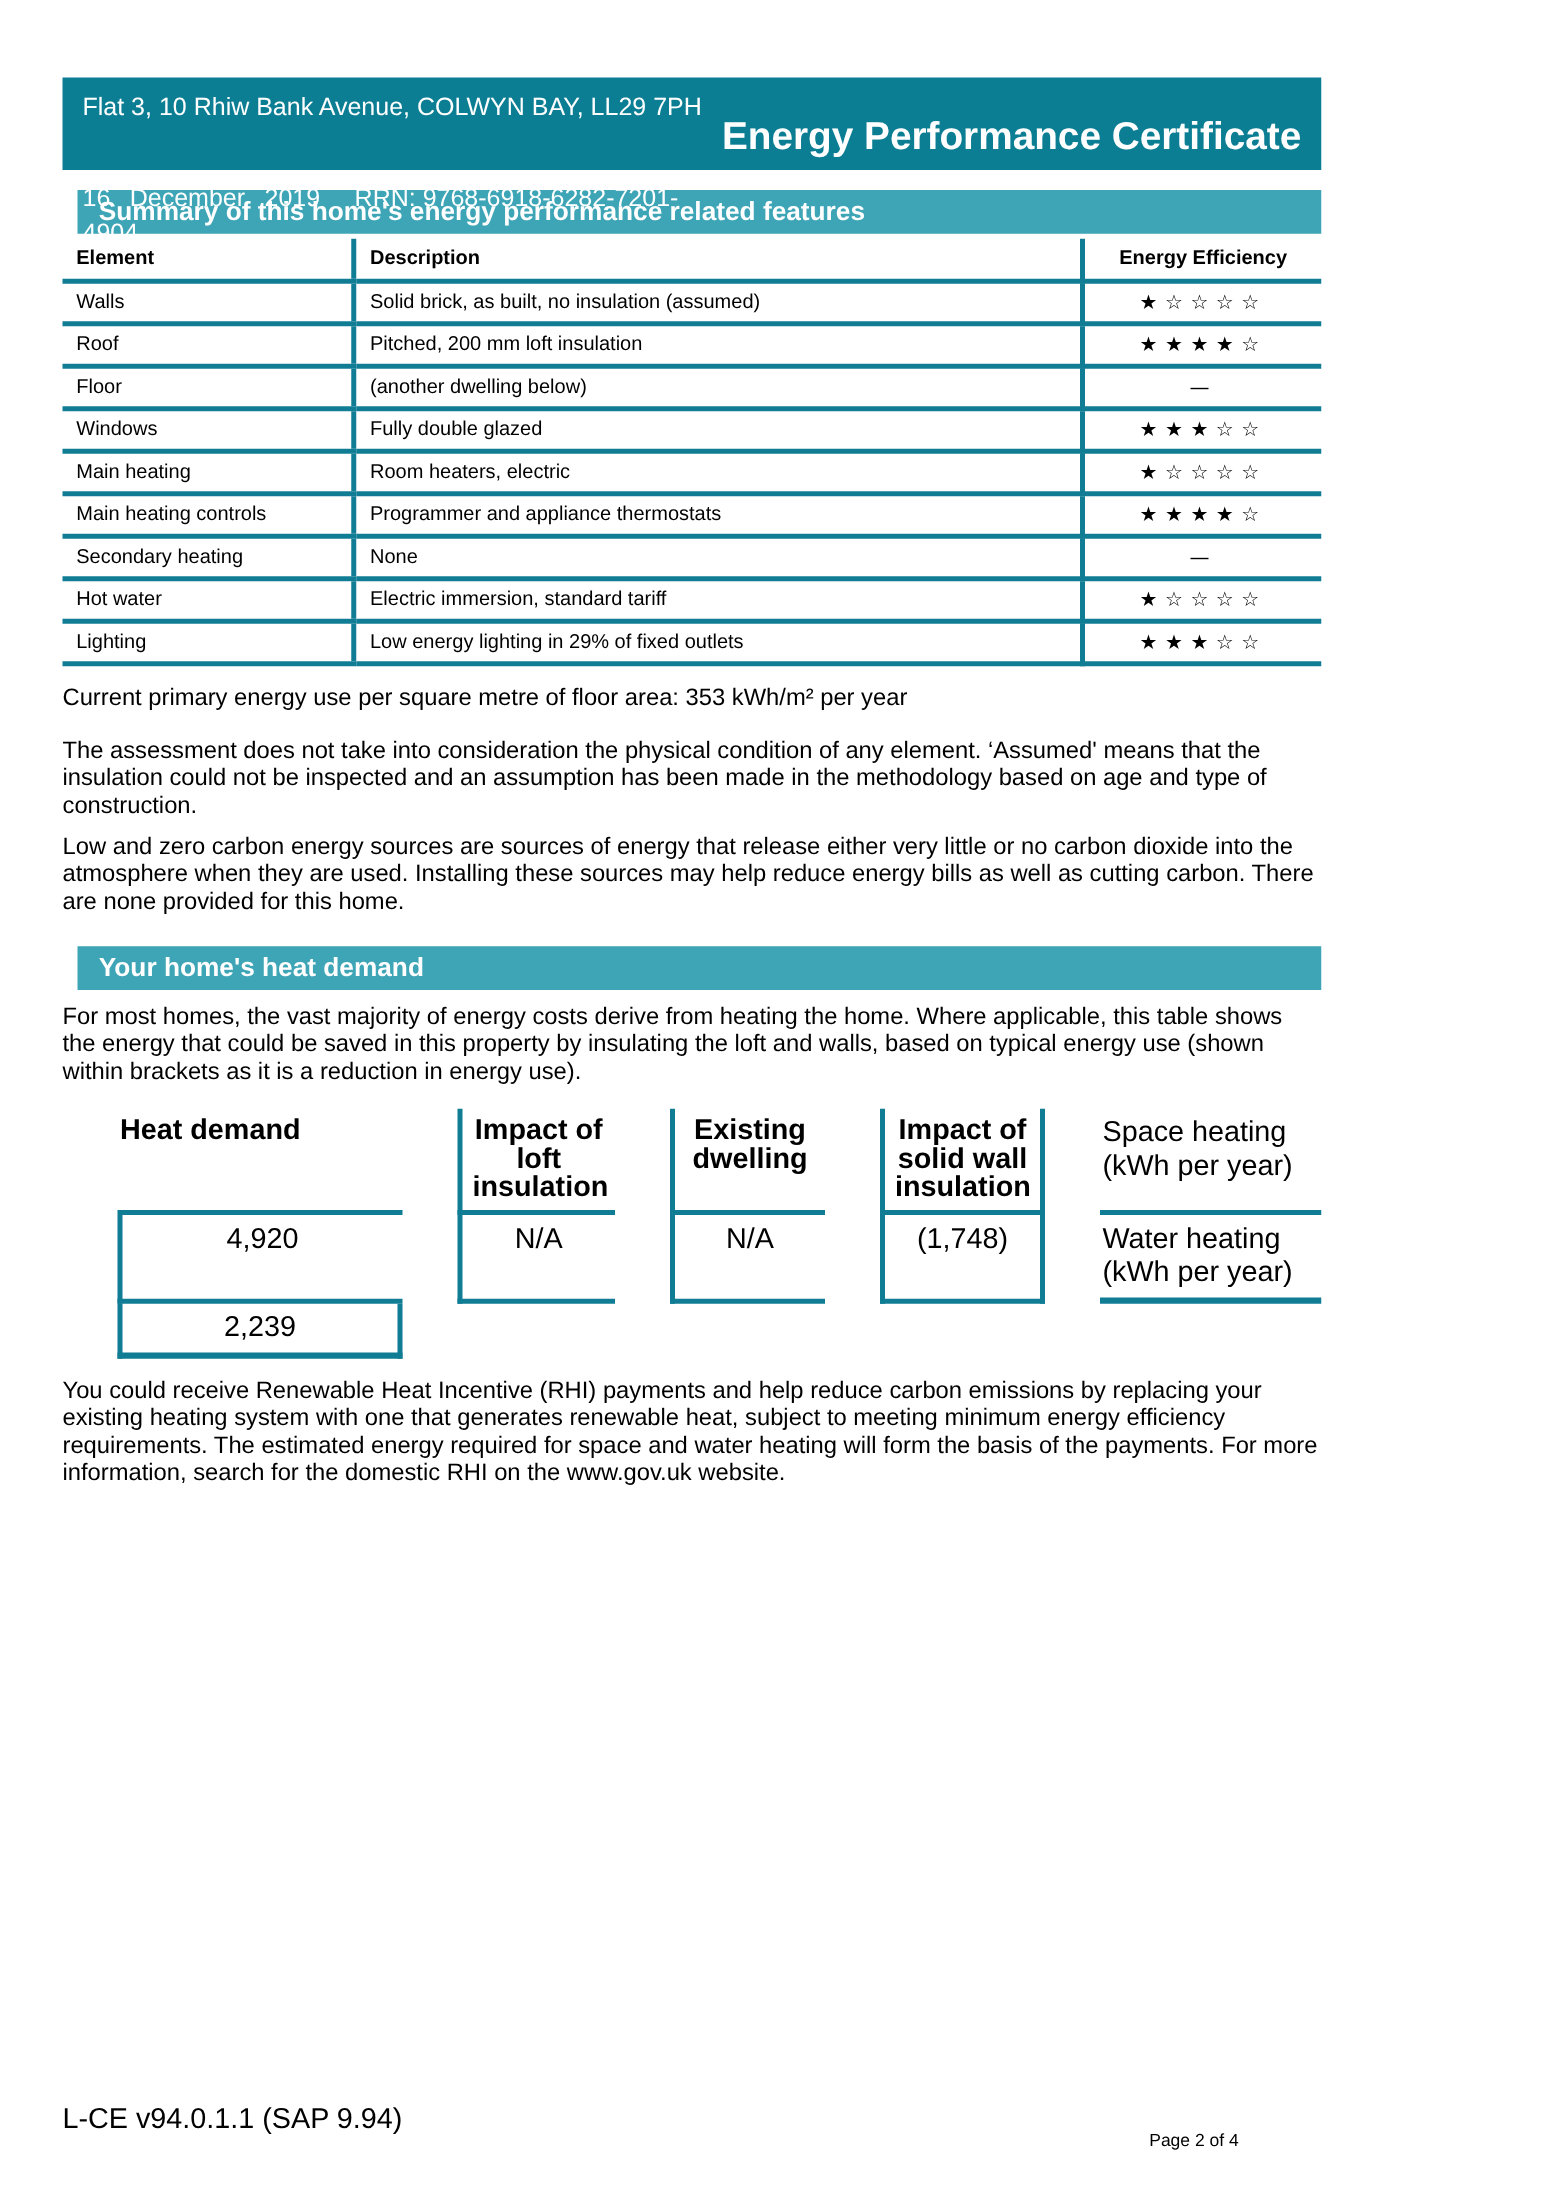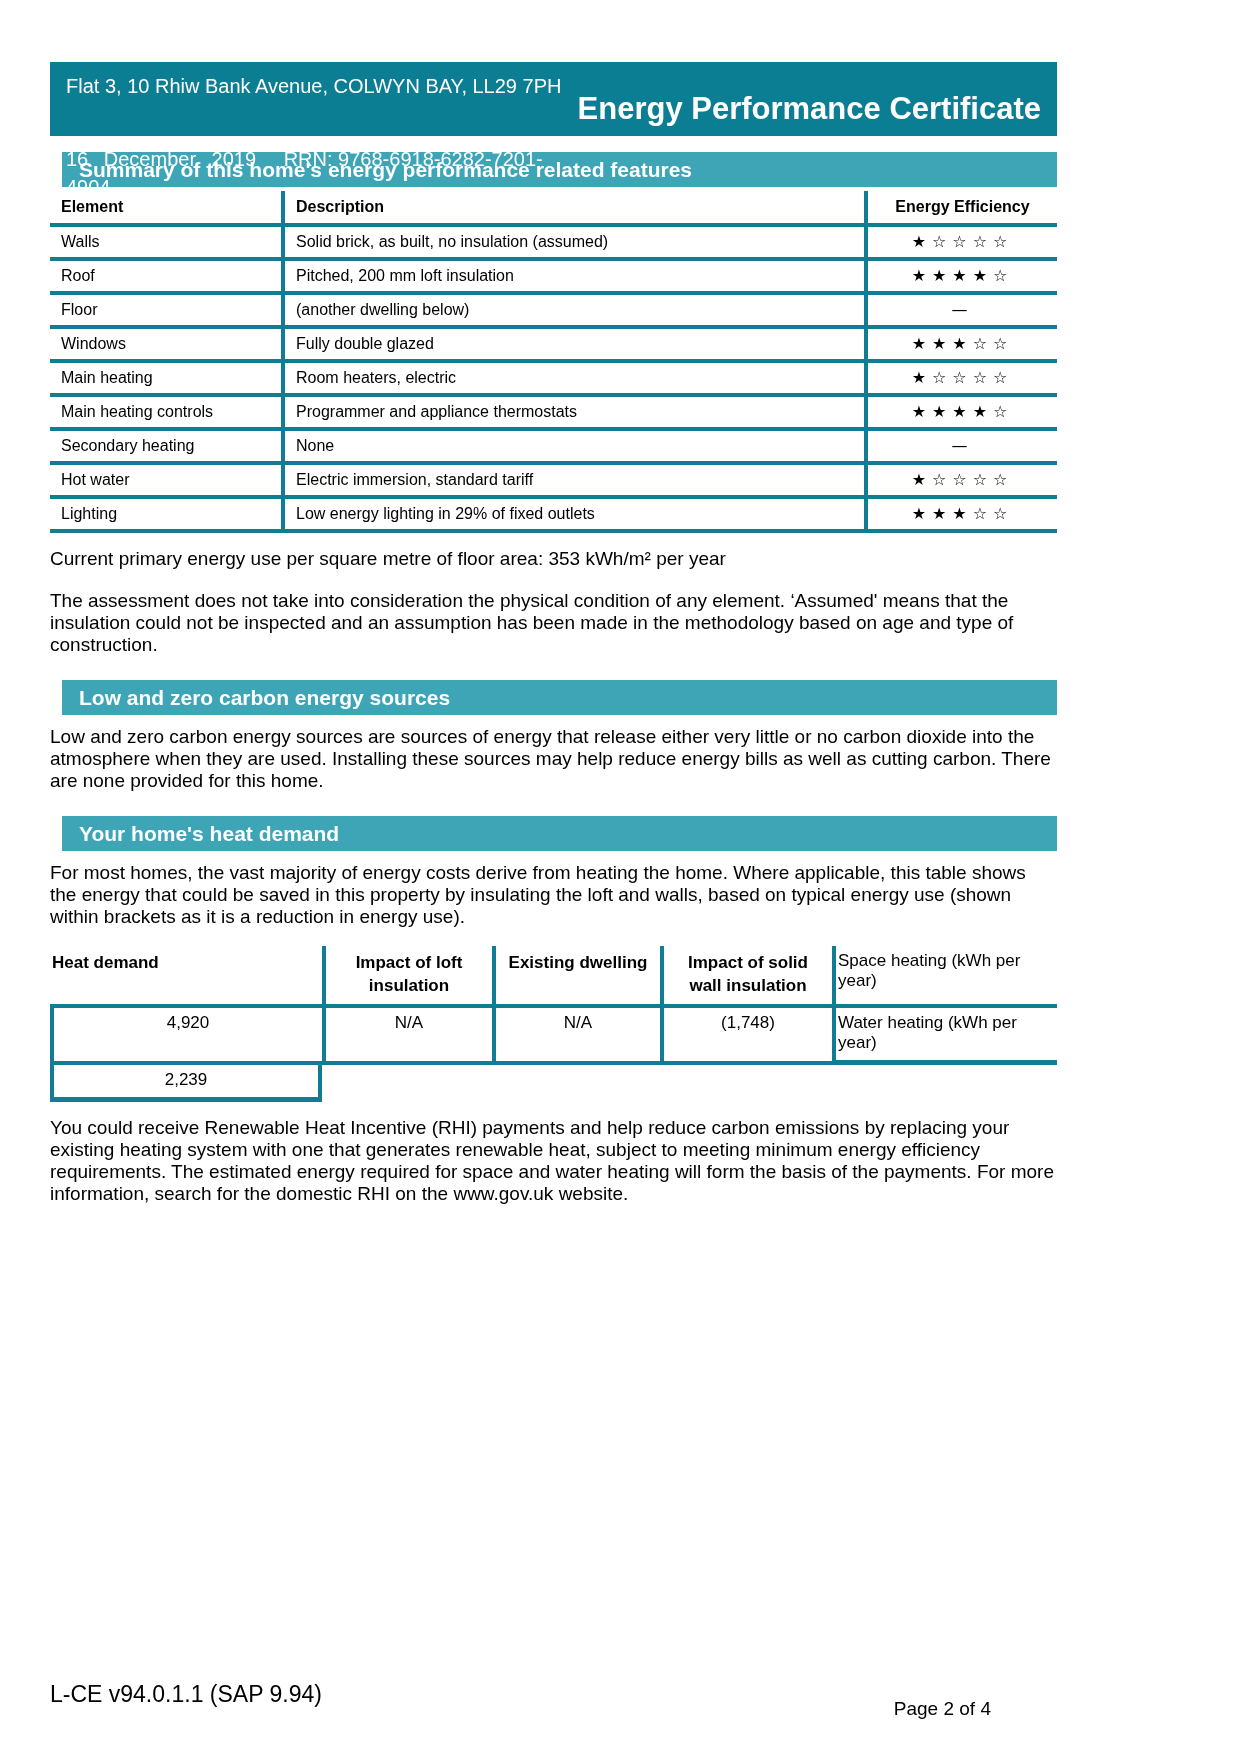--- a/index.html
+++ b/index.html
@@ -85,39 +85,40 @@
   .para{font-size:19px;line-height:22px;margin-top:20px;}
   .para.tight{margin-top:11px;}
 
   
   .heat-table{
     display:grid;
     grid-template-columns:272px 170px 168px 176px 221px;
     margin-top:18px;
   }
   .ht-cell{
-    font-size:17px;
+    font-size:23px;
     padding:5px 8px 7px 8px;
+    margin-left:44px;
   }
   .ht-head{font-weight:bold;line-height:23px;}
   .ht-left{text-align:left;padding-left:2px;}
   .ht-center{text-align:center;}
   .bL{border-left:4px solid var(--line);}
   .bR{border-right:4px solid var(--line);}
   .bB{border-bottom:4px solid var(--line);}
   .bB2{border-bottom:5px solid var(--line);}
 
   
   .footer-left{
     position:absolute;left:50px;bottom:46px;
     font-size:23px;
   }
   .footer-right{
     position:absolute;right:72px;bottom:34px;
-    font-size:19px;
+    font-size:14px;
   }
 </style>
 </head>
 <body>
 
 <div class="page">
   <div class="content">
 
     <div class="header-banner">
       <div class="header-left">
@@ -185,21 +186,20 @@
           <td class="c1">Lighting</td>
           <td class="c2">Low energy lighting in 29% of fixed outlets</td>
           <td class="c3 stars">★★★☆☆</td>
         </tr>
       </tbody>
     </table>
 
     <p class="note">Current primary energy use per square metre of floor area: 353 kWh/m² per year</p>
     <p class="para">The assessment does not take into consideration the physical condition of any element. ‘Assumed' means that the insulation could not be inspected and an assumption has been made in the methodology based on age and type of construction.</p>
 
-    <div class="section-banner">Low and zero carbon energy sources</div>
     <p class="para tight">Low and zero carbon energy sources are sources of energy that release either very little or no carbon dioxide into the atmosphere when they are used. Installing these sources may help reduce energy bills as well as cutting carbon. There are none provided for this home.</p>
 
     <div class="section-banner">Your home's heat demand</div>
     <p class="para tight">For most homes, the vast majority of energy costs derive from heating the home. Where applicable, this table shows the energy that could be saved in this property by insulating the loft and walls, based on typical energy use (shown within brackets as it is a reduction in energy use).</p>
 
     <div class="heat-table">
 
       <div class="ht-cell ht-head ht-left bB">Heat demand</div>
       <div class="ht-cell ht-head ht-center bL bB">Impact of loft insulation</div>
       <div class="ht-cell ht-head ht-center bL bB">Existing dwelling</div>

